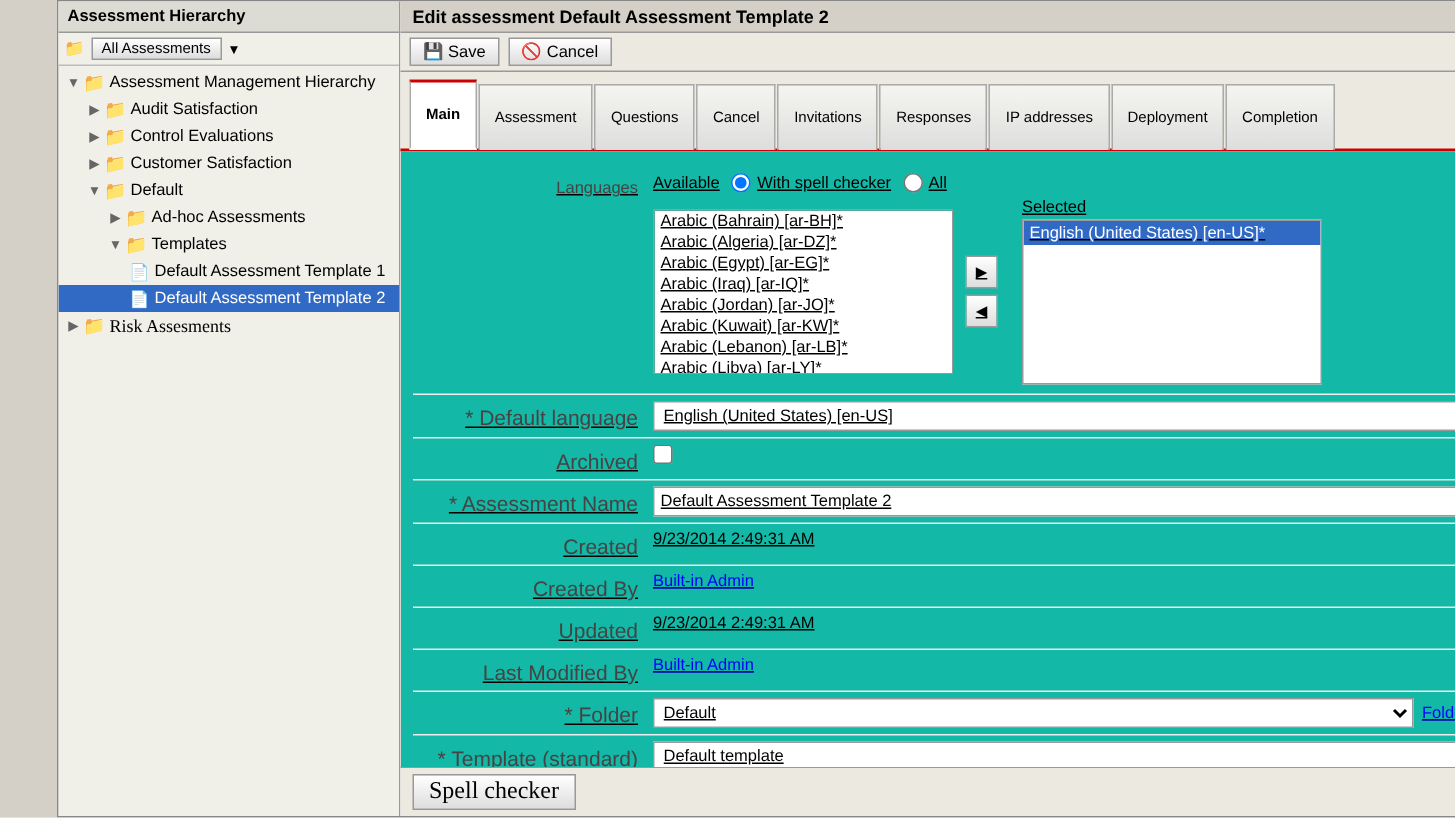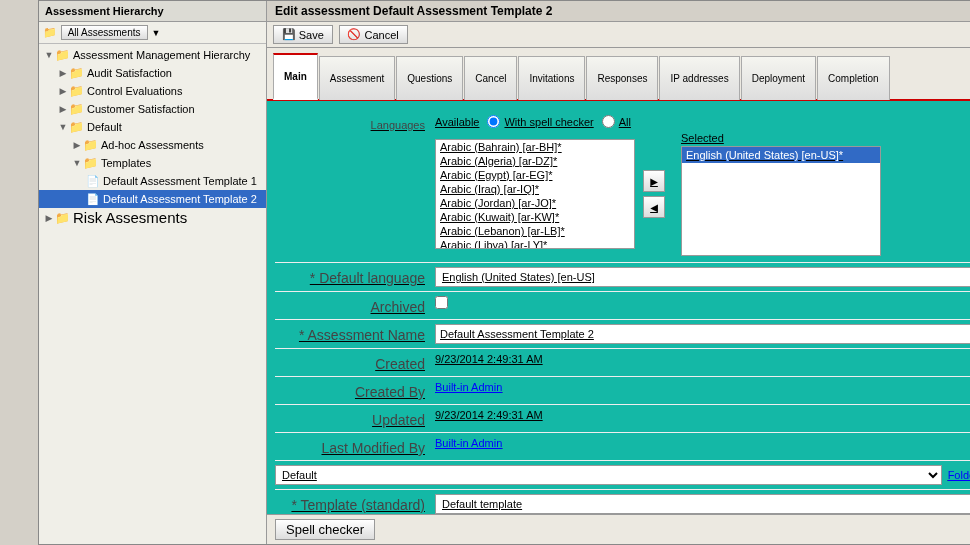--- a/index.html
+++ b/index.html
@@ -57,21 +57,21 @@
     .text-input-full { flex: 1; }
     .select-box { height: 20px; border: 1px solid #999; padding: 1px 2px; font-size: 11px; background: #fff; }
     .select-full { flex: 1; }
     .checkbox-input { width: 13px; height: 13px; }
     .link-text { color: #00f; text-decoration: underline; cursor: pointer; font-size: 11px; }
 
     .edit-btn { width: 20px; height: 20px; border: 1px solid #999; background: linear-gradient(to bottom, #fff, #ddd); cursor: pointer; display: flex; align-items: center; justify-content: center; font-size: 10px; }
 
     
     .bottom-toolbar { padding: 4px 8px; border-top: 1px solid #999; background: #ece9e1; }
-    .spell-btn { padding: 2px 10px; border: 1px solid #999; background: linear-gradient(to bottom, #fff, #ddd); cursor: pointer; font-size: 13px; }
+    .spell-btn { padding: 2px 10px; border: 1px solid #999; background: linear-gradient(to bottom, #fff, #ddd); cursor: pointer; font-size: 16px; font-family: Liberation Serif, serif; }
 
     
     ::-webkit-scrollbar { width: 12px; height: 12px; }
     ::-webkit-scrollbar-track { background: #f0efe8; }
     ::-webkit-scrollbar-thumb { background: #bbb; border: 1px solid #999; }
   </style>
 </head>
 <body>
 
 <div class="main-container">
@@ -154,21 +154,21 @@
             <span style="color:#4a90d9;font-size:11px;">📄</span>
           </span>
           <span style="font-size: 11px;">Default Assessment Template 2</span>
         </div>
         <div class="tree-item">
           <span style="display: inline-block; width: 2px;"></span>
           <span class="expand-icon">▶</span>
           <span class="tree-icon">
             <span style="color:#f5c518;font-size:12px;">📁</span>
           </span>
-          <span style="font-size: 15px;">Risk Assesments</span>
+          <span style="font-size: 12px; font-family: Liberation Serif, serif;">Risk Assesments</span>
         </div>
       </div>
   </div>
 
   <div class="right-panel">
     <div class="panel-titlebar">Edit assessment Default Assessment Template 2</div>
     <div class="panel-toolbar">
       <button class="toolbar-btn">
         <span style="color:#1a6adb;">💾</span>
         <span>Save</span>
@@ -278,20 +278,21 @@
       </div>
 
       <div class="form-row">
         <div class="form-label">Last Modified By</div>
         <div class="form-content">
           <span class="link-text">Built-in Admin</span>
         </div>
       </div>
 
       <div class="form-row">
+        <div class="form-label">* Folder</div>
         <div class="form-content">
           <select class="select-box select-full">
             <option>Default</option>
           </select>
           <span class="link-text">Folder List</span>
         </div>
       </div>
 
       <div class="form-row">
         <div class="form-label">* Template (standard)</div>

